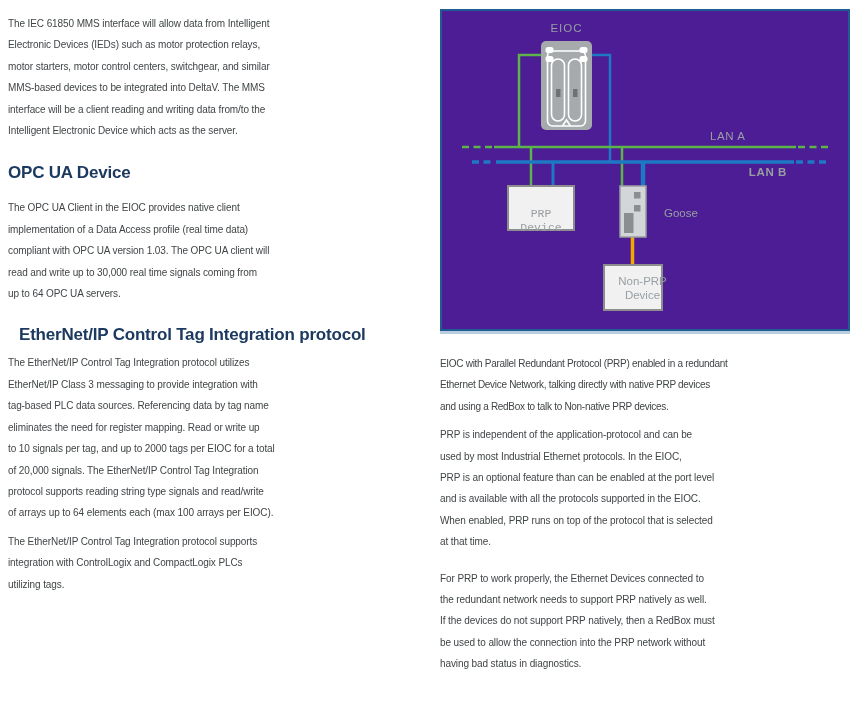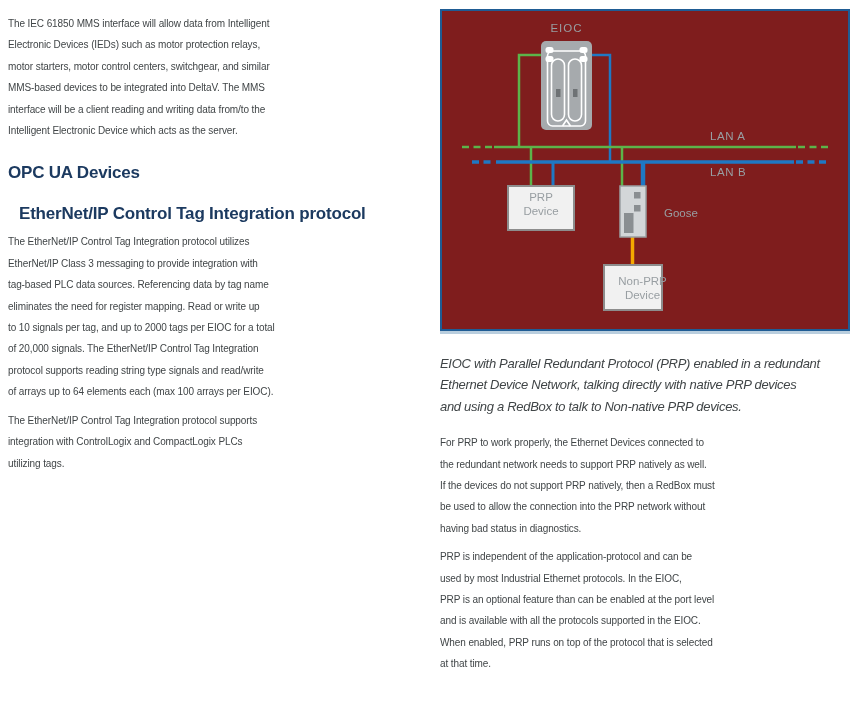--- a/index.html
+++ b/index.html
@@ -22,62 +22,67 @@
     margin:7px 0 0;font-size:10px;line-height:21.4px;
     white-space:pre-line;letter-spacing:-0.1px;color:var(--body-text,#404547);
   }
   .para.mt14{margin-top:14px;} .para.mt15{margin-top:15px;}
 
   
   .diagram-box{
     position:relative;box-sizing:border-box;
     width:410px;height:322px;
     border:2px solid var(--box-border,#1f5c94);
-    background:#7f1d1d;
+    background:#4c1d95;
     box-shadow:0 3px 0 #b9cede;
   }
   .diagram-inner{position:absolute;left:-2px;top:-2px;width:410px;height:322px;}
   .net-svg{position:absolute;left:0;top:0;}
   .st-green{stroke:var(--green,#5cb44a);fill:none;}
   .st-blue{stroke:var(--blue,#1f78c4);fill:none;}
   .st-orange{stroke:var(--orange,#f5a800);fill:none;}
   .dashes{stroke-dasharray:7 4.5;}
   .icon-gray{fill:var(--icon-gray,#a6aaad);}
   .wline{fill:none;stroke:#ffffff;stroke-width:1.6;}
   .dev{fill:var(--device-fill,#f1f1f1);stroke:var(--device-border,#8d8d8d);stroke-width:2;}
   .dev2{fill:#d3d6d8;stroke:#9a9ea1;stroke-width:1.5;}
 
   .dlabel{
     position:absolute;color:var(--label-gray,#989ea2);
     font-size:11.5px;line-height:14px;white-space:pre-line;
   }
   .eioc-label{left:96px;top:12px;width:61px;text-align:center;letter-spacing:1px;}
   .lana-label{left:270px;top:120px;width:77px;letter-spacing:0.6px;}
-  .lanb-label{left:270px;top:156px;width:77px;letter-spacing:0.6px;}
-  .prp-label{left:68px;top:173px;width:66px;height:44px;display:flex;align-items:center;justify-content:center;text-align:center;}
+  .lanb-label{left:270px;top:156px;width:77px;text-align:right;letter-spacing:0.6px;font-weight:bold;}
+  .prp-label{left:68px;top:190px;width:66px;height:44px;display:flex;align-items:center;justify-content:center;text-align:center;font-family:Liberation Mono, monospace;}
   .redbox-label{left:224px;top:197px;}
   .nonprp-label{left:164px;top:256px;width:77px;height:45px;display:flex;align-items:center;justify-content:center;text-align:center;}
 
   .caption{
-    margin:22px 0 0;font-style:italic;font-size:13px;line-height:21.4px;
+    margin:22px 0 0;font-size:10px;line-height:21.4px;
     white-space:pre-line;letter-spacing:-0.3px;color:var(--body-text,#404547);
   }
 </style>
 </head>
 <body>
 
 <div id="left-col" class="col">
   <p class="para">The IEC 61850 MMS interface will allow data from Intelligent
 Electronic Devices (IEDs) such as motor protection relays,
 motor starters, motor control centers, switchgear, and similar
 MMS-based devices to be integrated into DeltaV. The MMS
 interface will be a client reading and writing data from/to the
 Intelligent Electronic Device which acts as the server.</p>
 
-  <h2 class="section-heading mt22">OPC UA Devices</h2>
+  <h2 class="section-heading mt22">OPC UA Device</h2>
+  <p class="para mt14">The OPC UA Client in the EIOC provides native client
+implementation of a Data Access profile (real time data)
+compliant with OPC UA version 1.03. The OPC UA client will
+read and write up to 30,000 real time signals coming from
+up to 64 OPC UA servers.</p>
 
   <h2 class="section-heading mt21">EtherNet/IP Control Tag Integration protocol</h2>
   <p class="para">The EtherNet/IP Control Tag Integration protocol utilizes
 EtherNet/IP Class 3 messaging to provide integration with
 tag-based PLC data sources. Referencing data by tag name
 eliminates the need for register mapping. Read or write up
 to 10 signals per tag, and up to 2000 tags per EIOC for a total
 of 20,000 signals. The EtherNet/IP Control Tag Integration
 protocol supports reading string type signals and read/write
 of arrays up to 64 elements each (max 100 arrays per EIOC).</p>
@@ -144,24 +149,24 @@
       <div class="dlabel redbox-label">Goose</div>
       <div class="dlabel nonprp-label">Non-PRP
 Device</div>
     </div>
   </div>
 
   <p class="caption">EIOC with Parallel Redundant Protocol (PRP) enabled in a redundant
 Ethernet Device Network, talking directly with native PRP devices
 and using a RedBox to talk to Non-native PRP devices.</p>
 
-  <p class="para mt15">For PRP to work properly, the Ethernet Devices connected to
-the redundant network needs to support PRP natively as well.
-If the devices do not support PRP natively, then a RedBox must
-be used to allow the connection into the PRP network without
-having bad status in diagnostics.</p>
   <p class="para mt21">PRP is independent of the application-protocol and can be
 used by most Industrial Ethernet protocols. In the EIOC,
 PRP is an optional feature than can be enabled at the port level
 and is available with all the protocols supported in the EIOC.
 When enabled, PRP runs on top of the protocol that is selected
 at that time.</p>
+  <p class="para mt15">For PRP to work properly, the Ethernet Devices connected to
+the redundant network needs to support PRP natively as well.
+If the devices do not support PRP natively, then a RedBox must
+be used to allow the connection into the PRP network without
+having bad status in diagnostics.</p>
 </div>
 
 </body></html>

